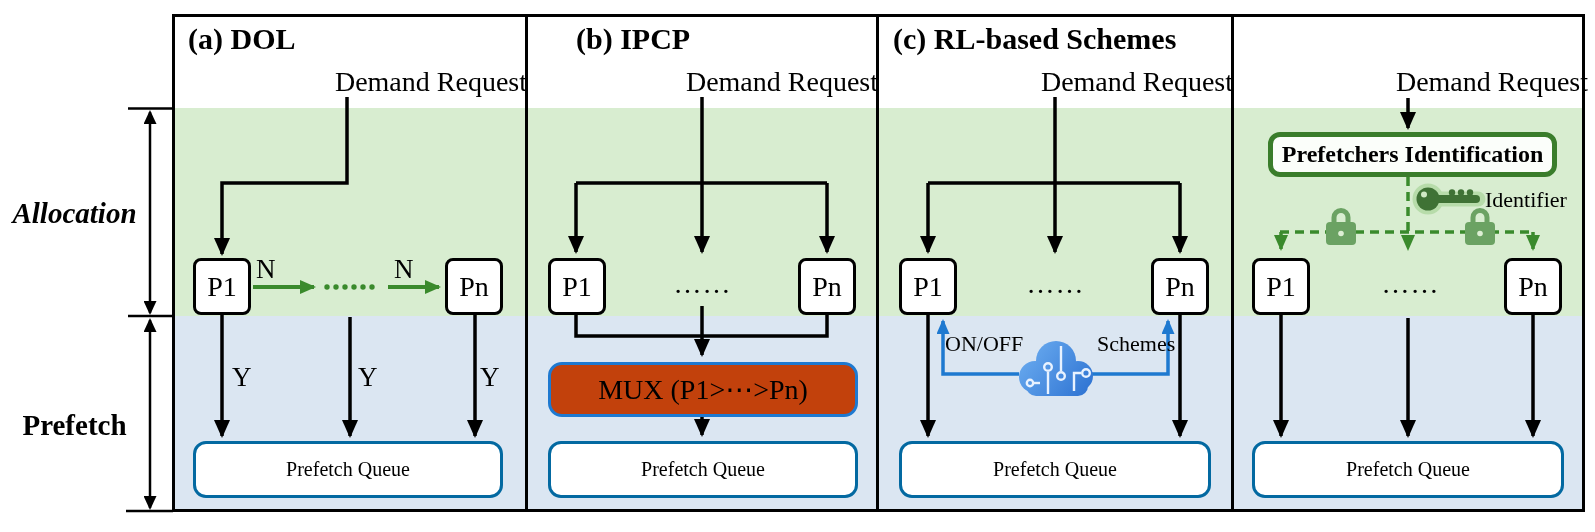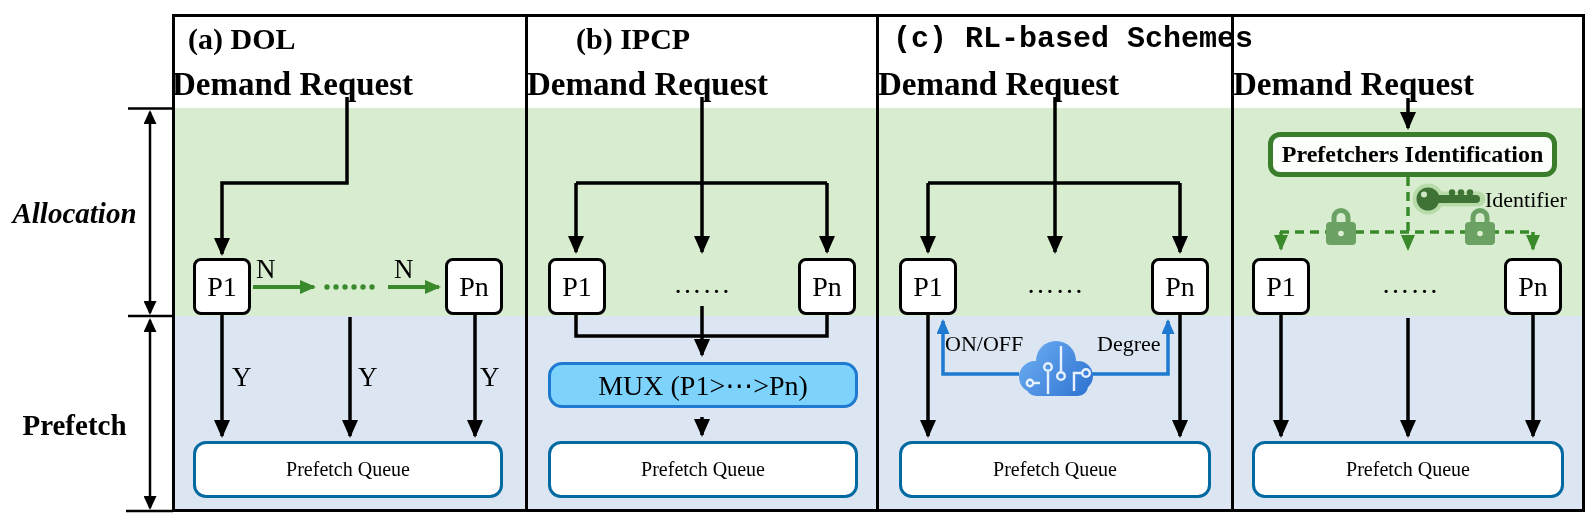--- a/index.html
+++ b/index.html
@@ -7,29 +7,29 @@
        font-family:"Liberation Serif","DejaVu Serif",serif;color:#000;overflow:hidden;}
   .band{position:absolute;left:175px;width:1407px;}
   .band-green{top:108px;height:208px;background:#d8edd0;}
   .band-blue{top:316px;height:194px;background:#dbe6f2;}
   .overlay{position:absolute;left:0;top:0;}
   .frame{position:absolute;left:172px;top:14px;width:1413px;height:498px;
          border:3px solid #000;box-sizing:border-box;pointer-events:none;}
   .divider{position:absolute;top:14px;height:498px;width:3px;background:#000;}
   .panel{position:absolute;top:0;height:532px;}
   .title{position:absolute;top:22px;font-size:30px;font-weight:bold;white-space:nowrap;}
-  .demand{position:absolute;top:66px;left:0;width:100%;text-align:left;font-size:33px;white-space:nowrap;font-weight:bold;}
+  .demand{position:absolute;top:66px;left:0;width:100%;text-align:right;font-size:28px;white-space:nowrap;}
   .pbox{position:absolute;top:258px;width:58px;height:57px;background:#fff;border:3px solid #000;
         border-radius:8px;box-sizing:border-box;display:flex;align-items:center;justify-content:center;
         font-size:28px;}
   .queue{position:absolute;top:441px;height:57px;background:#fff;border:3px solid #0369a1;
          border-radius:13px;box-sizing:border-box;display:flex;align-items:center;justify-content:center;
          font-size:20px;}
   .dots{position:absolute;top:268px;left:0;width:100%;text-align:center;font-size:28px;letter-spacing:1px;}
-  .mux{position:absolute;left:21px;top:362px;width:310px;height:46px;background:#7dd3fc;border:3.5px solid #1e79d0;
+  .mux{position:absolute;left:21px;top:362px;width:310px;height:55px;background:#c2410c;border:3.5px solid #1e79d0;
        border-radius:14px;box-sizing:border-box;display:flex;align-items:center;justify-content:center;
        font-size:28px;white-space:nowrap;}
   .ident{position:absolute;left:35px;top:132px;width:289px;height:45px;background:#fbfefa;border:5px solid #3a7d2b;
          border-radius:12px;box-sizing:border-box;display:flex;align-items:center;justify-content:center;
          font-size:24px;font-weight:bold;white-space:nowrap;}
   .lbl{position:absolute;font-size:27px;}
   .small{position:absolute;font-size:22px;white-space:nowrap;}
   .algo{position:absolute;top:401px;left:0;width:100%;text-align:center;font-size:24px;}
   .side-label{position:absolute;left:2px;width:145px;text-align:center;font-weight:bold;font-size:29px;}
 </style>
@@ -183,27 +183,27 @@
     <div class="title" style="left:18px;margin-left:31px;">(b) IPCP</div>
     <div class="demand">Demand Request</div>
     <div class="pbox" style="left:21px;">P1</div>
     <div class="pbox" style="left:271px;">Pn</div>
     <div class="dots">……</div>
     <div class="mux">MUX (P1&gt;⋯&gt;Pn)</div>
     <div class="queue" style="left:21px;width:310px;">Prefetch Queue</div>
   </div>
 
   <div class="panel" style="left:878px;width:355px;">
-    <div class="title" style="left:15px;font-family:Liberation Mono, monospace;">(c) RL-based Schemes</div>
+    <div class="title" style="left:15px;">(c) RL-based Schemes</div>
     <div class="demand">Demand Request</div>
     <div class="pbox" style="left:21px;">P1</div>
     <div class="pbox" style="left:273px;">Pn</div>
     <div class="dots">……</div>
     <div class="small" style="left:67px;top:331px;">ON/OFF</div>
-    <div class="small" style="left:219px;top:331px;">Degree</div>
+    <div class="small" style="left:219px;top:331px;">Schemes</div>
     <div class="queue" style="left:21px;width:312px;">Prefetch Queue</div>
   </div>
 
   <div class="panel" style="left:1233px;width:355px;">
     <div class="demand">Demand Request</div>
     <div class="ident">Prefetchers Identification</div>
     <div class="small" style="left:252px;top:187px;">Identifier</div>
     <div class="pbox" style="left:19px;">P1</div>
     <div class="pbox" style="left:271px;">Pn</div>
     <div class="dots">……</div>

